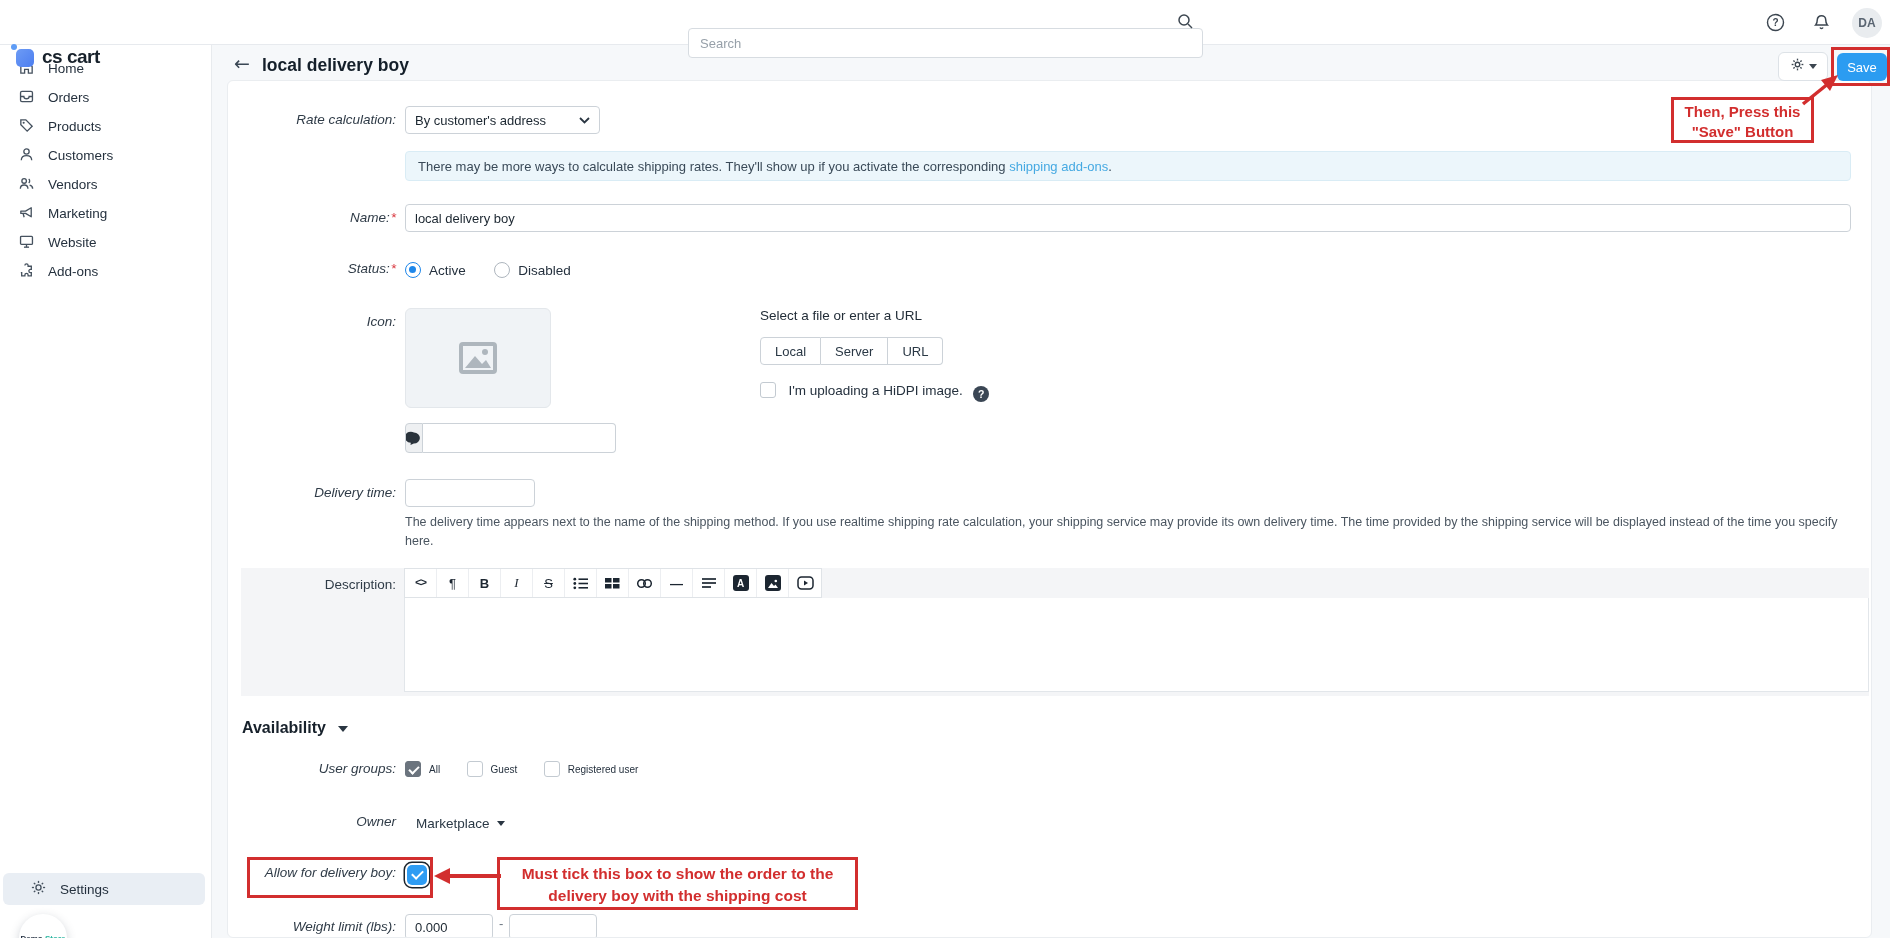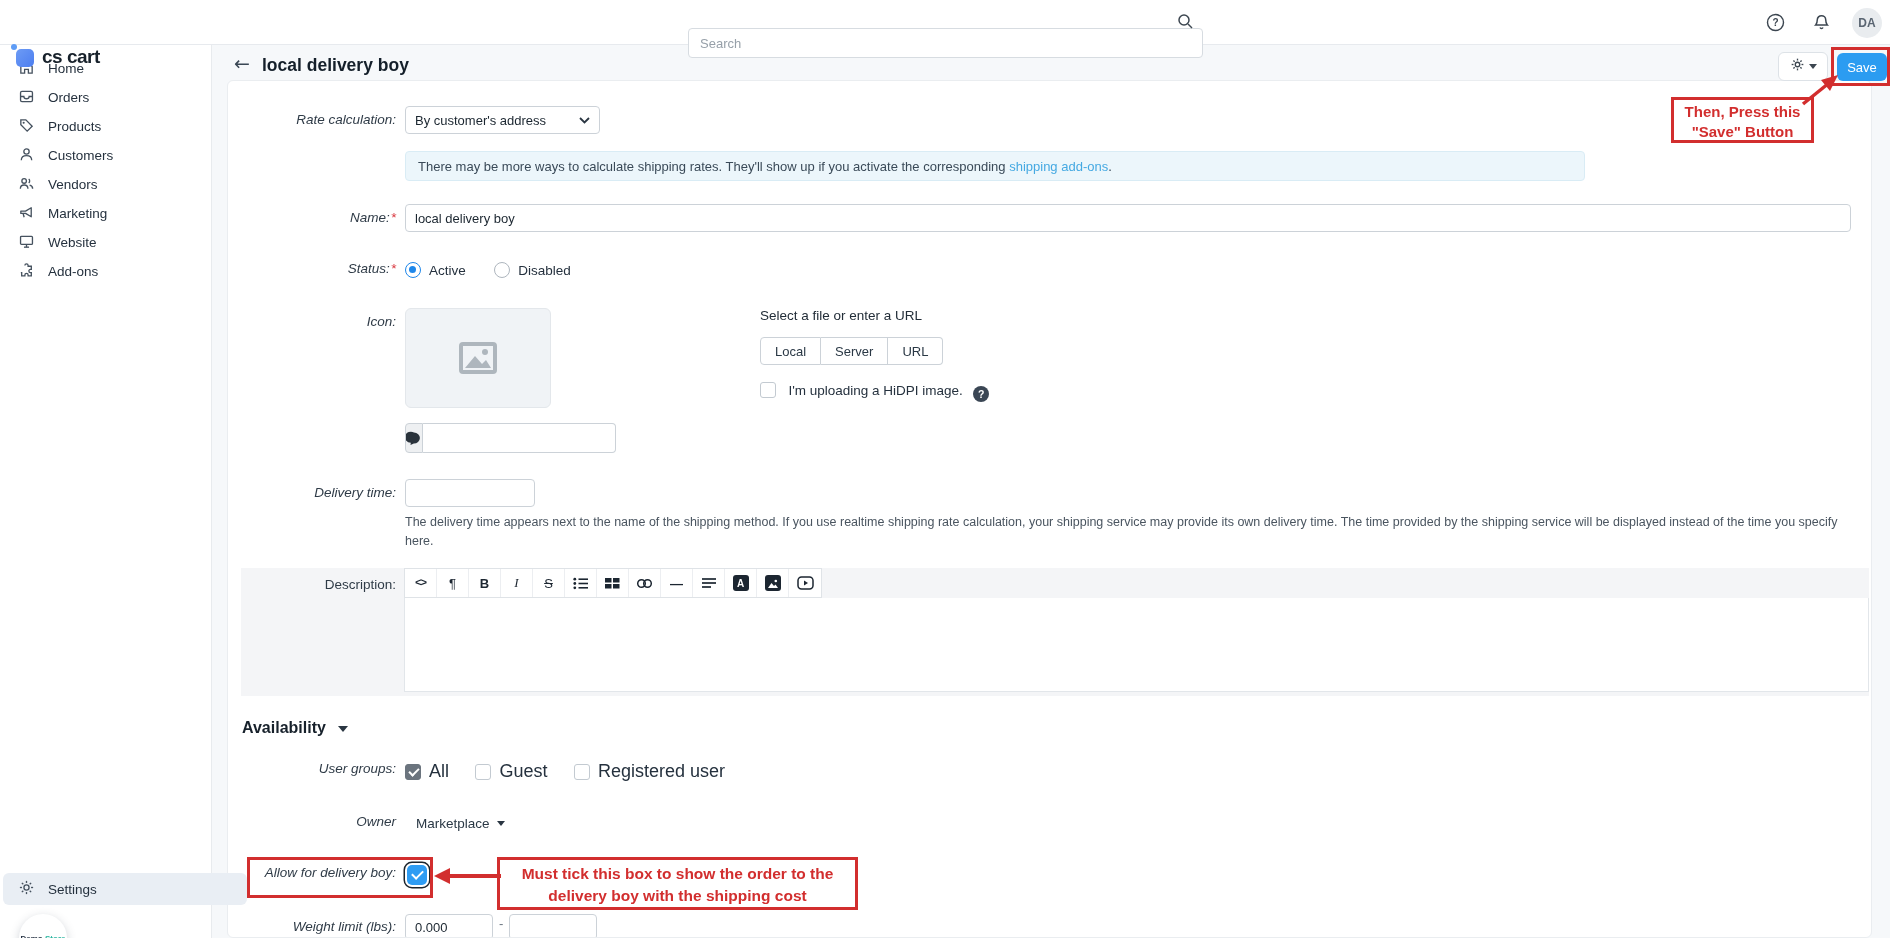--- a/index.html
+++ b/index.html
@@ -17,40 +17,40 @@
   .search-wrap input::placeholder { color:#97a0a9; }
   .search-ico { position:absolute; right:9px; top:6px; }
   .tb-ico { position:absolute; top:13px; cursor:pointer; }
   .avatar { position:absolute; left:1852px; top:8px; width:30px; height:30px; border-radius:50%; background:#e9ecef; color:#5a6572; font-size:12px; font-weight:bold; display:flex; align-items:center; justify-content:center; cursor:pointer; }
 
   
   .sidebar { position:absolute; left:0; top:45px; width:212px; height:893px; background:#fff; border-right:1px solid #e8ebee; z-index:20;text-align:center; }
   .nav-item { display:flex; align-items:center; gap:13px; height:29px; padding-left:18px; font-size:13.5px; color:#25313e; cursor:pointer; }
   .nav-list { padding-top:9px; }
   .nav-item svg { flex:0 0 auto; }
-  .settings-item { position:absolute; left:3px; top:828px; width:244px; height:32px; border-radius:6px; background:#e9eef4; display:flex; align-items:center; gap:13px; padding-left:15px; font-size:13.5px; color:#25313e; cursor:pointer; }
+  .settings-item { position:absolute; left:3px; top:828px; width:202px; height:32px; border-radius:6px; background:#e9eef4; display:flex; align-items:center; gap:13px; padding-left:27px; font-size:13.5px; color:#25313e; cursor:pointer; }
   .store-badge { position:absolute; left:19px; top:869px; width:48px; height:48px; border-radius:50%; background:#fff; box-shadow:0 3px 10px rgba(60,70,90,.25); display:flex; align-items:center; justify-content:center; font-size:8px; font-weight:bold; cursor:pointer; }
   .store-badge .d1 { color:#233041; } .store-badge .d2 { color:#2ab5a0; }
 
   
   .back-arrow { position:absolute; left:234px; top:52px; font-size:19px; color:#3a4754; cursor:pointer; z-index:5; font-family:"DejaVu Sans",sans-serif; }
   .page-title { position:absolute; left:262px; top:55px; font-size:17.5px; font-weight:bold; color:#141f2a; z-index:5; }
   .gear-btn { position:absolute; left:1778px; top:52px; width:50px; height:29px; background:#fff; border:1px solid #dde2e7; border-radius:6px; display:flex; align-items:center; justify-content:center; gap:4px; cursor:pointer; z-index:5; }
   .caret-down { width:0; height:0; border-left:4px solid transparent; border-right:4px solid transparent; border-top:5px solid #3c4650; }
   .save-btn { position:absolute; left:1837px; top:53px; width:50px; height:28px; background:#2b9cf1; border:none; border-radius:6px; color:#fff; font-size:13px; font-family:inherit; cursor:pointer; z-index:5; }
 
   
   .card { position:absolute; left:227px; top:80px; width:1645px; height:858px; background:#fff; border:1px solid #eaedf0; border-radius:6px; overflow:hidden; z-index:1; }
   .frow { position:absolute; left:0; display:flex; align-items:flex-start; width:100%; }
   .flabel { width:168px; text-align:right; font-size:13.5px; color:#2f3b47; flex:0 0 auto;font-style:italic; }
   .ffield { margin-left:9px; flex:1 1 auto; }
   .req { color:#d9363e; margin-left:1px; }
 
   .sel { width:195px; height:28px; border:1px solid #ccd2d8; border-radius:4px; background:#fff; display:flex; align-items:center; justify-content:space-between; padding:0 9px; font-size:13px; color:#1b2630; cursor:pointer; }
-  .info-box { width:1180px; height:30px; background:#ecf6fb; border:1px solid #d9ecf5; border-radius:4px; display:flex; align-items:center; padding:8px 12px; font-size:13px; color:#3a4a58; }
+  .info-box { width:1446px; height:30px; background:#ecf6fb; border:1px solid #d9ecf5; border-radius:4px; display:flex; align-items:center; padding:8px 12px; font-size:13px; color:#3a4a58; }
   .info-box a { color:#45a9e2; text-decoration:none; cursor:pointer; }
   .inp { height:28px; border:1px solid #ccd2d8; border-radius:4px; padding:0 9px; font-size:13px; color:#1b2630; font-family:inherit; background:#fff; }
 
   .radio { width:16px; height:16px; border-radius:50%; display:inline-block; position:relative; vertical-align:-3px; cursor:pointer; }
   .radio.on { border:1.5px solid #1e87ea; }
   .radio.on::after { content:""; position:absolute; left:3px; top:3px; width:7px; height:7px; border-radius:50%; background:#1e87ea; }
   .radio.off { border:1.5px solid #aeb6be; background:#fff; }
   .opt-label { font-size:13.5px; color:#25313e; margin:0 24px 0 8px; }
 
   .img-ph { width:146px; height:100px; background:#f0f3f6; border:1px solid #e3e7eb; border-radius:6px; display:flex; align-items:center; justify-content:center; cursor:pointer; }
@@ -78,21 +78,21 @@
   .ed-code { font-family:"Liberation Mono","DejaVu Sans Mono",monospace; font-size:11px; font-weight:bold; letter-spacing:-1px; }
   .ed-bold { font-weight:bold; }
   .ed-italic { font-style:italic; font-family:"Liberation Serif",serif; }
   .ed-strike { text-decoration:line-through; }
   .blackbox { width:16px; height:16px; background:#1c2631; border-radius:3px; color:#fff; font-size:10px; font-weight:bold; display:flex; align-items:center; justify-content:center; }
   .ed-area { position:absolute; left:163px; top:30px; width:1465px; height:94px; background:#fff; border:1px solid #e2e6ea; border-top:none; cursor:text; }
 
   .avail-head { position:absolute; left:14px; top:638px; font-size:16px; font-weight:bold; color:#17212b; display:flex; align-items:center; gap:12px; cursor:pointer; }
   .avail-caret { width:0; height:0; border-left:5px solid transparent; border-right:5px solid transparent; border-top:6px solid #2a3642; margin-top:2px; }
   .grp-item { display:inline-flex; align-items:center; margin-right:22px; }
-  .grp-item .lbl { font-size:18px; color:#25313e; margin-left:8px; }
+  .grp-item .lbl { font-size:10px; color:#25313e; margin-left:8px; }
   .owner-val { font-size:13.5px; color:#2a3845; display:inline-flex; align-items:center; gap:7px; margin-left:11px; cursor:pointer; }
 
   .allow-cb { width:20px; height:20px; border-radius:5px; background:#2e9cf3; position:relative; display:inline-block; box-shadow:0 0 0 2px #ffffff, 0 0 0 3.5px #1c242c; margin-left:2px; cursor:pointer; }
   .allow-cb::after { content:""; position:absolute; left:5px; top:5px; width:9px; height:5px; border-left:2px solid #fff; border-bottom:2px solid #fff; transform:rotate(-45deg); }
 
   .weight-sep { font-size:13px; color:#6a7580; margin:2px 6px 0 6px; }
 
   
   .ann { position:absolute; border:3px solid #d22e2e; z-index:40; }
   .ann-box { background:#fff; color:#d22e2e; text-align:center; font-weight:600; }

